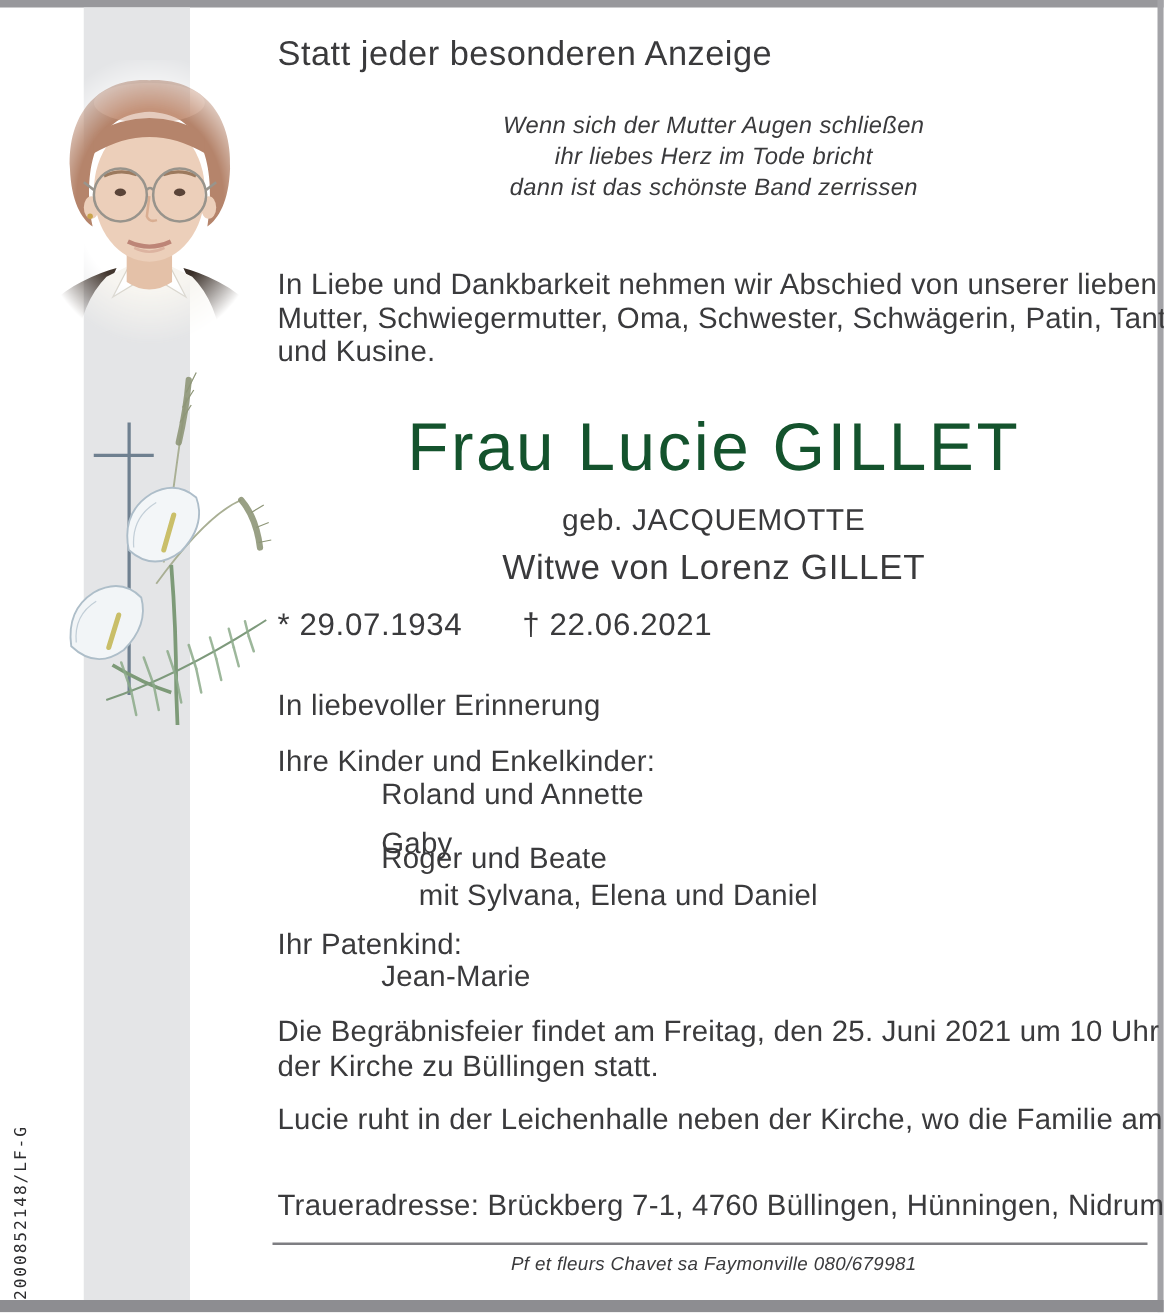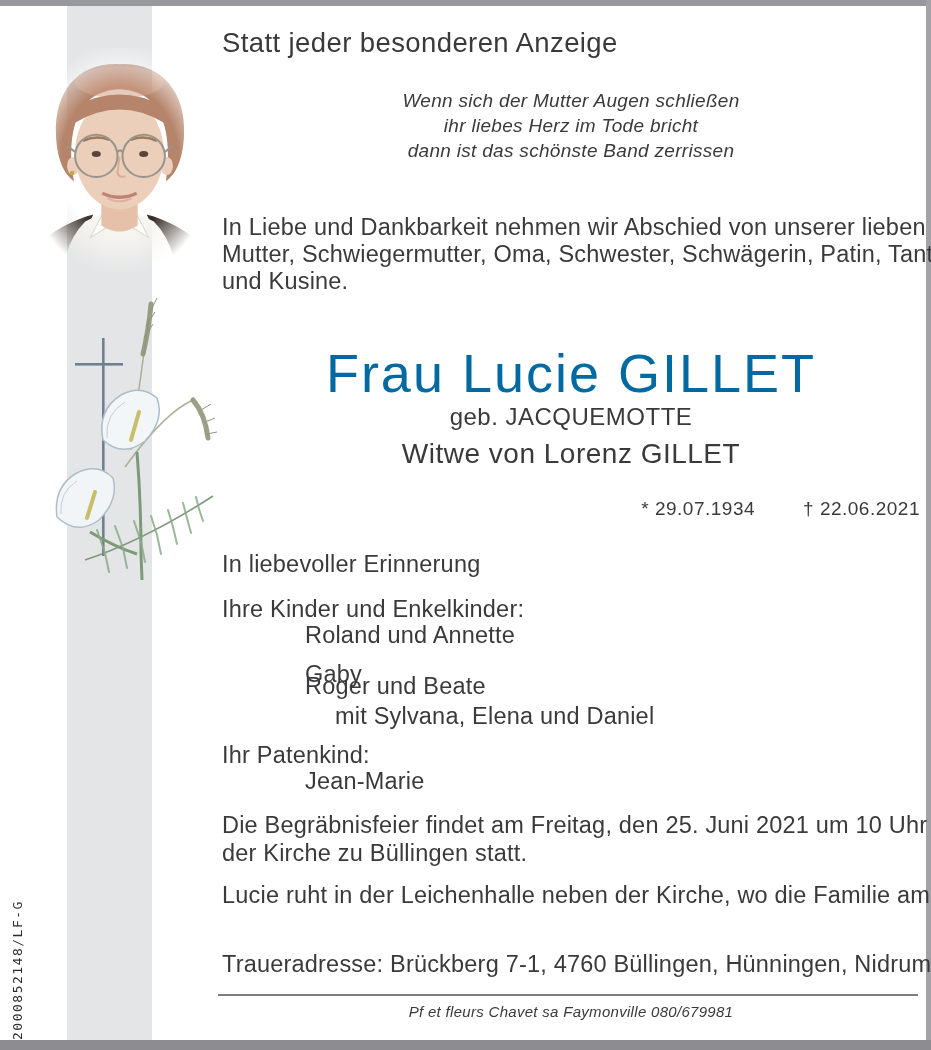--- a/index.html
+++ b/index.html
@@ -23,25 +23,25 @@
   .abs { position:absolute; white-space:nowrap; }
 
   .header-line { left:222px; top:27px; font-size:27.5px; letter-spacing:0.4px; }
 
   .poem { left:222px; top:88px; width:698px; font-size:19px; line-height:25px;
           font-style:italic; text-align:center; letter-spacing:0.3px; }
 
   .body-text { font-size:23.5px; letter-spacing:0.2px; }
   .intro { left:222px; top:214px; line-height:27px; }
 
-  .name-heading { left:222px; top:342px; width:698px; text-align:center;
-                  font-size:54px; letter-spacing:2px; color:#0369a1; }
+  .name-heading { left:222px; top:327px; width:698px; text-align:center;
+                  font-size:54px; letter-spacing:2px; color:#14532d; }
   .maiden  { left:222px; top:403px; width:698px; text-align:center; font-size:24px; letter-spacing:0.5px; }
   .widow   { left:222px; top:438px; width:698px; text-align:center; font-size:28px; letter-spacing:0.5px; }
-  .dates   { left:222px; top:486px; width:698px; text-align:right; font-size:19px; letter-spacing:0.5px;margin-top:12px; }
+  .dates   { left:222px; top:486px; width:698px; text-align:left; font-size:25px; letter-spacing:0.5px; }
   .dates .birth { margin-right:48px; }
 
   .memory          { left:222px; top:551px; }
   .children-label  { left:222px; top:596px; }
   .child-1         { left:305px; top:622px; }
   .child-2         { left:305px; top:661px; }
   .child-3         { left:305px; top:673px; }
   .grandchildren   { left:335px; top:703px; }
   .godchild-label  { left:222px; top:742px; }
   .godchild        { left:305px; top:768px; }

